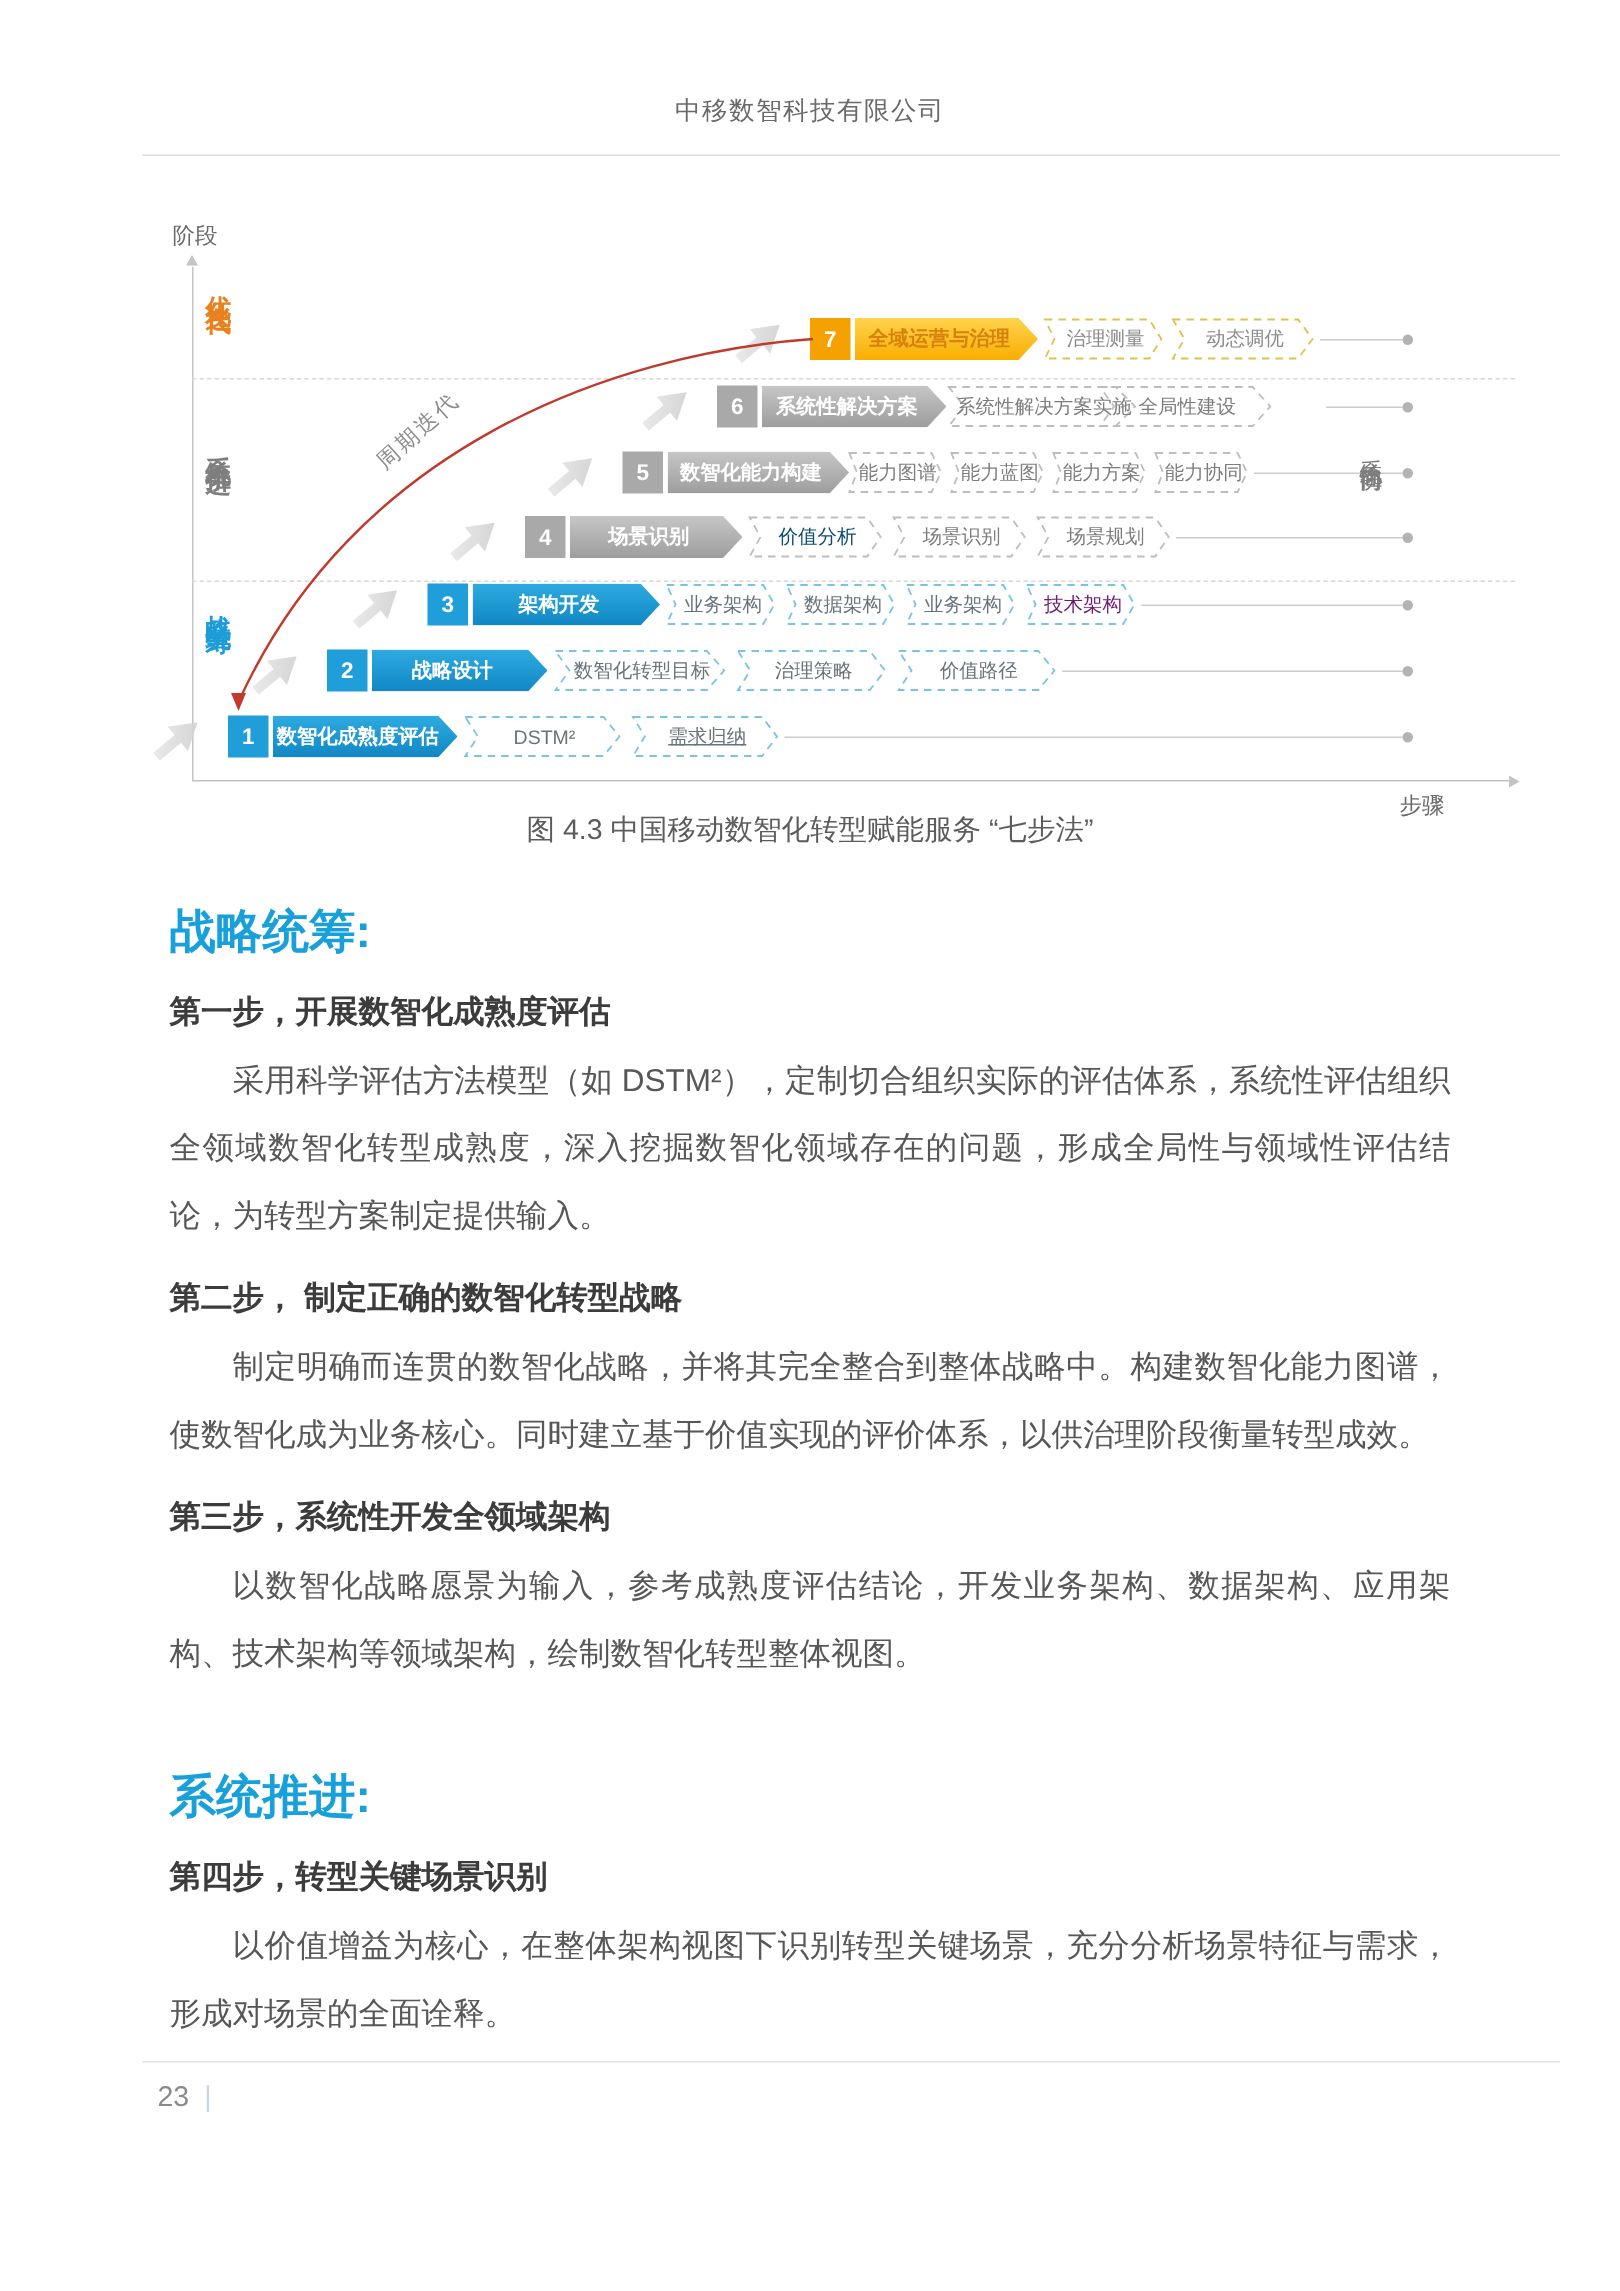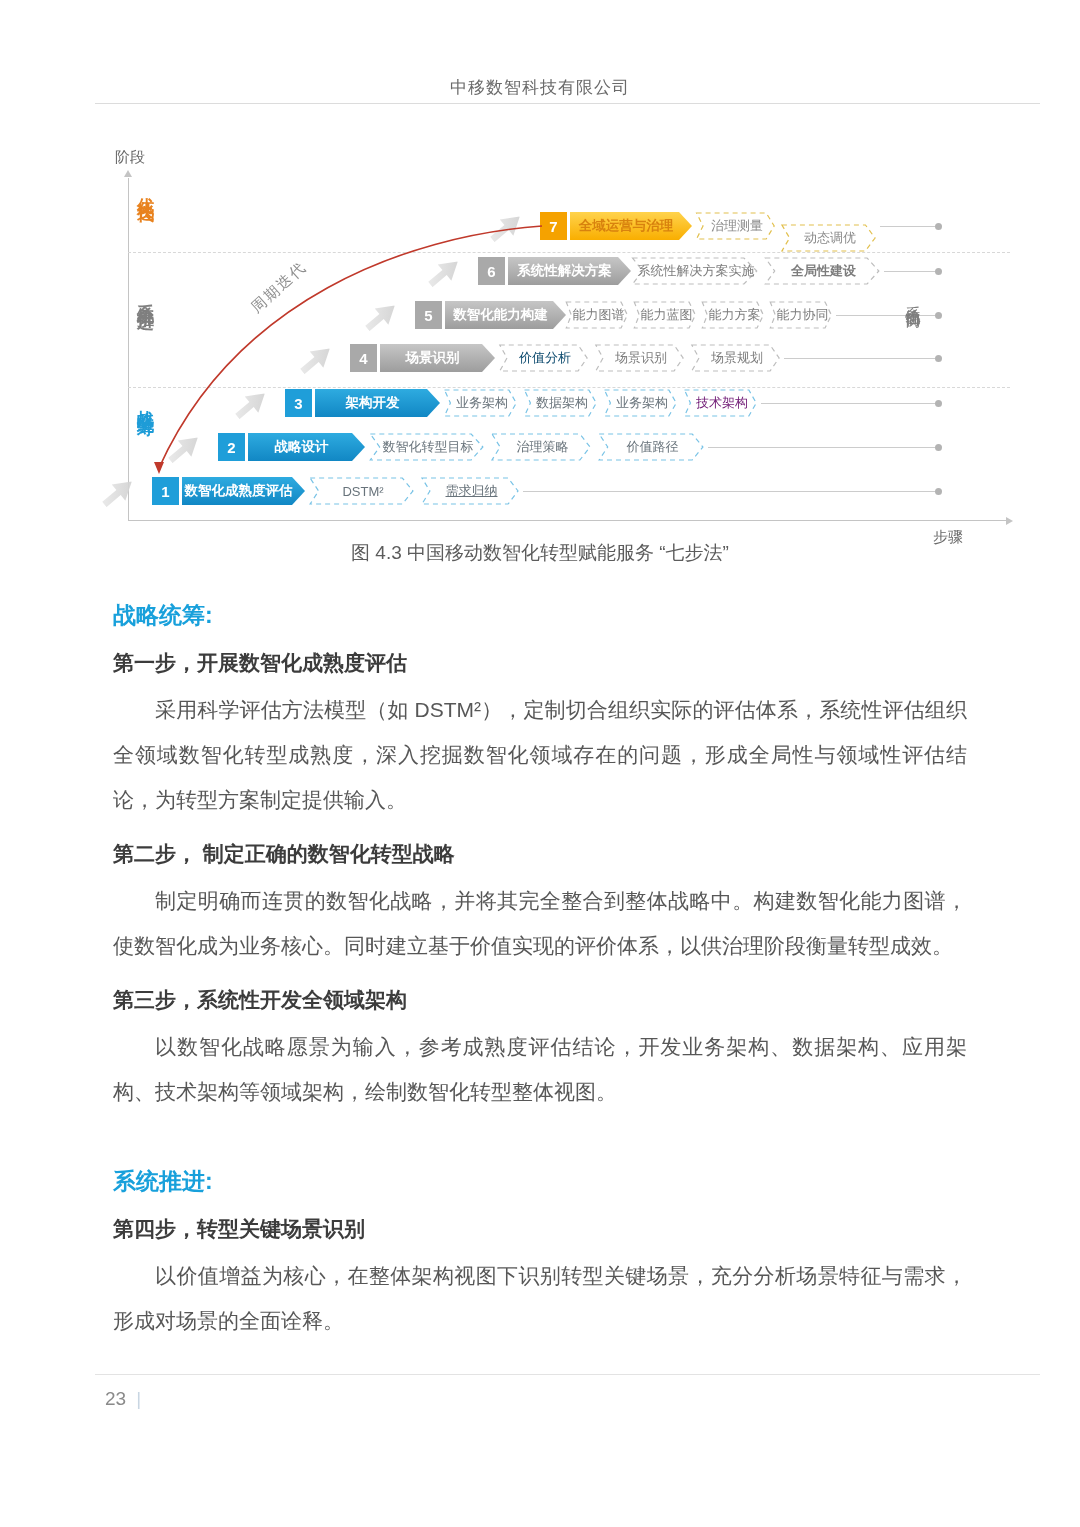--- a/index.html
+++ b/index.html
@@ -1,20 +1,20 @@
 <!DOCTYPE html>
 <html lang="zh"><head>
 <meta charset="utf-8">
 <style>
   html,body{margin:0;padding:0;background:#fff;}
   body{font-family:"Liberation Sans","DejaVu Sans",sans-serif;color:#575757;}
   #page{position:relative;width:1080px;height:1527px;background:#fff;overflow:hidden;}
 
   
-  .hdr-title{position:absolute;top:76px;left:0;width:100%;text-align:center;
+  .hdr-title{position:absolute;top:62px;left:0;width:100%;text-align:center;
     font-size:17px;color:#6a6a6a;letter-spacing:1px;}
   .hdr-rule{position:absolute;top:103px;left:95px;width:945px;height:1px;background:#dcdcdc;}
 
   
   #figure{position:absolute;left:95px;top:140px;width:950px;height:420px;}
   .axis-v{position:absolute;left:33px;top:38px;width:1px;height:342px;background:#c4c4c4;}
   .axis-h{position:absolute;left:33px;top:380px;width:880px;height:1px;background:#c4c4c4;}
   .arrow-up{position:absolute;left:29px;top:30px;width:0;height:0;
     border-left:4px solid transparent;border-right:4px solid transparent;border-bottom:7px solid #c4c4c4;}
   .arrow-right{position:absolute;left:911px;top:377px;width:0;height:0;
@@ -42,21 +42,21 @@
   .stepicon{position:absolute;width:36px;height:24px;transform:rotate(-40deg);opacity:.9;
     background:linear-gradient(135deg,#ececec,#cbcbcb);
     clip-path:polygon(0 36%,52% 36%,52% 6%,100% 50%,52% 94%,52% 64%,0 64%);}
   #curve-svg{position:absolute;left:0;top:0;width:950px;height:420px;pointer-events:none;z-index:5;}
 
   .fig-caption{position:absolute;top:540px;left:0;width:100%;text-align:center;
     font-size:19px;color:#5c5c5c;}
 
   
   #content{position:absolute;left:113px;top:600px;width:854px;}
-  .sec-head{font-size:23px;font-weight:bold;margin:0 0 16px 0;}
+  .sec-head{font-size:31px;font-weight:bold;margin:0 0 16px 0;}
   .step-head{font-size:21px;font-weight:bold;color:#3c3c3c;margin:18px 0 10px 0;}
   .para{font-size:21px;color:#575757;line-height:45px;text-align:justify;
     text-indent:2em;margin:0 0 6px 0;}
   .sec-gap{height:46px;}
 
   
   .ftr-rule{position:absolute;top:1374px;left:95px;width:945px;height:1px;background:#e3e3e3;}
   #footer{position:absolute;top:1388px;left:105px;width:940px;font-size:19px;display:flex;align-items:center;}
   .ftr-num{color:#8a8a8a;margin-right:10px;}
   .ftr-bar{color:#c9d6e2;margin-right:10px;font-weight:normal;}
@@ -89,40 +89,40 @@
         <div class="row" style="top: 72px; left: 0px; width: 950px; z-index: 4;">
           <div class="stepicon" style="left: 393px; top: 4px; position: absolute;"></div>
           <div class="numbox" style="left: 445px; background: rgb(245, 162, 0);">7</div>
           <div class="mainarrow" style="left: 475px; width: 122px; color: rgb(216, 130, 14); background: linear-gradient(rgb(255, 211, 77), rgb(249, 174, 0));">全域运营与治理</div>
           <div class="ditem" style="left: 600px; width: 80px;">
             <svg viewBox="0 0 100 28" preserveAspectRatio="none">
         <path d="M2 1 L89 1 L99 14 L89 27 L2 27 L10 14 Z" fill="none" stroke="#e2c04e" stroke-width="1.2" stroke-dasharray="5 4" vector-effect="non-scaling-stroke"></path>
             </svg>
       <span class="dl" style="color:#8a8a8a;">治理测量</span>
           </div>
-          <div class="ditem" style="left: 685px; width: 96px; margin-top: 12px;">
+          <div class="ditem" style="left: 685px; width: 96px;">
             <svg viewBox="0 0 100 28" preserveAspectRatio="none">
         <path d="M2 1 L89 1 L99 14 L89 27 L2 27 L10 14 Z" fill="none" stroke="#e2c04e" stroke-width="1.2" stroke-dasharray="5 4" vector-effect="non-scaling-stroke"></path>
             </svg>
       <span class="dl" style="color:#8a8a8a;">动态调优</span>
           </div>
           <div class="tailline" style="left: 785px; width: 55px;"></div>
           <div class="enddot"></div>
         </div>
         <div class="row" style="top: 117px; left: 0px; width: 950px; z-index: 4;">
           <div class="stepicon" style="left: 331px; top: 4px; position: absolute;"></div>
           <div class="numbox" style="left: 383px; background: rgb(169, 169, 169);">6</div>
           <div class="mainarrow" style="left: 413px; width: 123px; color: rgb(255, 255, 255); background: linear-gradient(rgb(198, 198, 198), rgb(157, 157, 157));">系统性解决方案</div>
           <div class="ditem" style="left: 535px; width: 128px;">
             <svg viewBox="0 0 100 28" preserveAspectRatio="none">
         <path d="M2 1 L89 1 L99 14 L89 27 L2 27 L10 14 Z" fill="none" stroke="#bdbdbd" stroke-width="1.2" stroke-dasharray="5 4" vector-effect="non-scaling-stroke"></path>
             </svg>
       <span class="dl" style="color:#7d7d7d;">系统性解决方案实施</span>
           </div>
-          <div class="ditem" style="left: 668px; width: 117px; font-weight: bold;">
+          <div class="ditem" style="left: 636px; width: 117px;">
             <svg viewBox="0 0 100 28" preserveAspectRatio="none">
         <path d="M2 1 L89 1 L99 14 L89 27 L2 27 L10 14 Z" fill="none" stroke="#bdbdbd" stroke-width="1.2" stroke-dasharray="5 4" vector-effect="non-scaling-stroke"></path>
             </svg>
       <span class="dl" style="color:#7d7d7d;">全局性建设</span>
           </div>
           <div class="tailline" style="left: 789px; width: 51px;"></div>
           <div class="enddot"></div>
         </div>
         <div class="row" style="top: 161px; left: 0px; width: 950px; z-index: 4;">
           <div class="stepicon" style="left: 268px; top: 4px; position: absolute;"></div>

